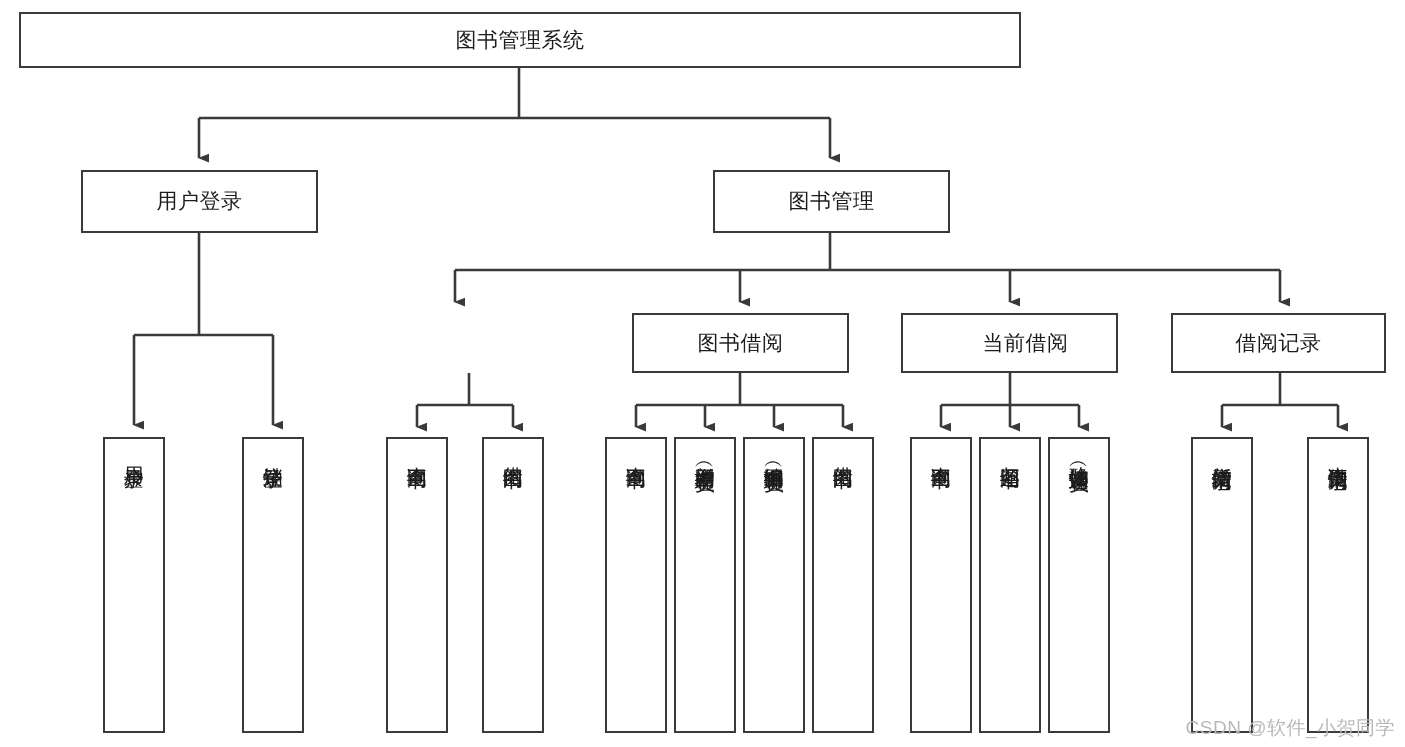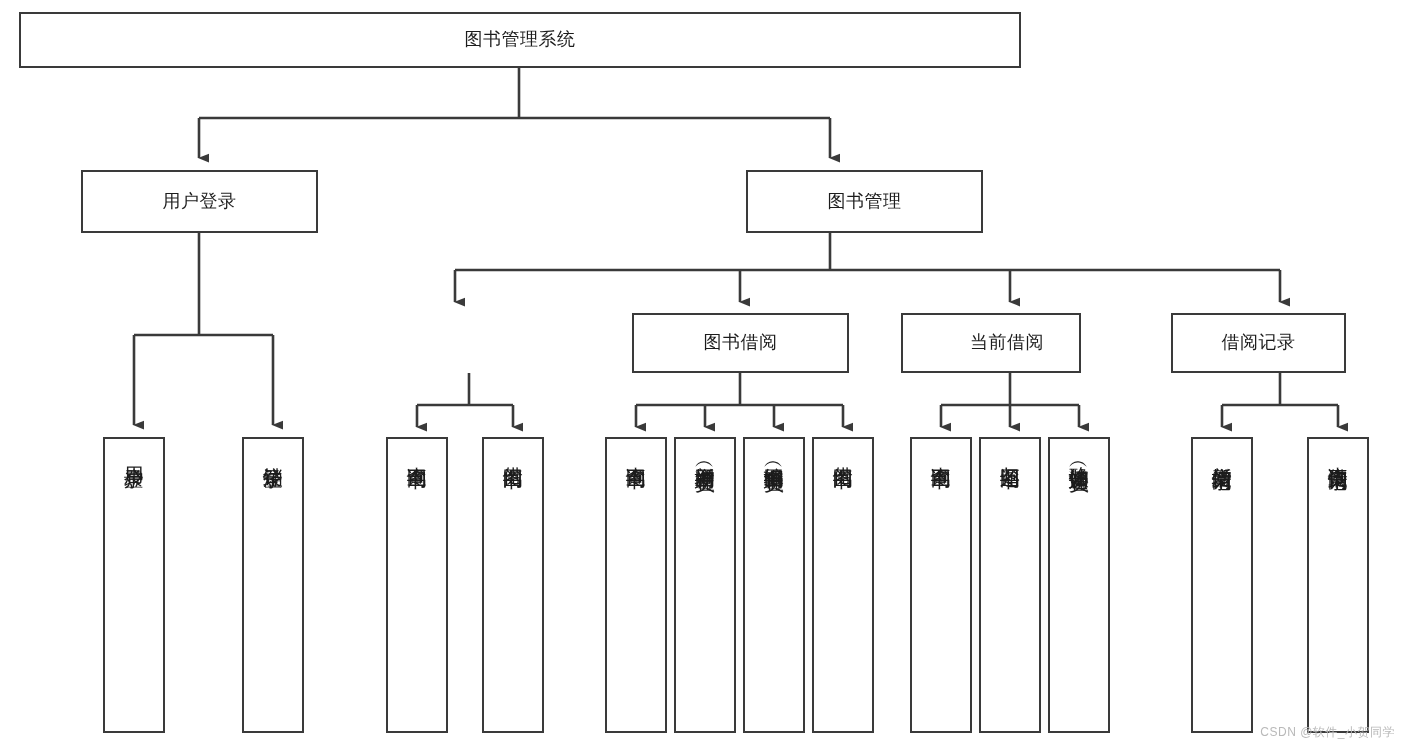--- a/index.html
+++ b/index.html
@@ -30,21 +30,21 @@
     position: absolute;
     box-sizing: border-box;
     background: #ffffff;
     border: 2px solid #3a3a3a;
     display: flex;
     align-items: center;
     justify-content: center;
     z-index: 2;
   }
   .node-label {
-    font-size: 18px;
+    font-size: 21px;
     line-height: 1.18;
     color: #1c1c1c;
     letter-spacing: 0.5px;
     white-space: nowrap;
   }
   .node.vertical {
     align-items: flex-start;
     justify-content: center;
     padding-top: 12px;
   }
@@ -53,21 +53,21 @@
     text-orientation: upright;
     font-size: 20px;
     line-height: 1.22;
     letter-spacing: 1px;
     white-space: nowrap;
   }
   .watermark {
     position: absolute;
     right: 10px;
     bottom: 6px;
-    font-size: 12px;
+    font-size: 19px;
     color: #b9b9b9;
     letter-spacing: 0.5px;
     z-index: 3;
     white-space: nowrap;
   }
 </style>
 </head>
 <body>
 
 <div id="canvas">
@@ -122,31 +122,31 @@
     </g>
   </svg>
 
   <div class="node" style="left:19px; top:12px; width:1002px; height:56px;">
     <span class="node-label">图书管理系统</span>
   </div>
 
   <div class="node" style="left:81px; top:170px; width:237px; height:63px;">
     <span class="node-label">用户登录</span>
   </div>
-  <div class="node" style="left:746px; top:170px; width:237px; height:63px;">
+  <div class="node" style="left:713px; top:170px; width:237px; height:63px;">
     <span class="node-label">图书管理</span>
   </div>
 
   <div class="node" style="left:632px; top:313px; width:217px; height:60px;align-items:center;">
     <span class="node-label">图书借阅</span>
   </div>
-  <div class="node" style="left:901px; top:313px; width:180px; height:60px;padding-left:32px;">
+  <div class="node" style="left:901px; top:313px; width:217px; height:60px;padding-left:32px;">
     <span class="node-label">当前借阅</span>
   </div>
-  <div class="node" style="left:1171px; top:313px; width:175px; height:60px;">
+  <div class="node" style="left:1171px; top:313px; width:215px; height:60px;">
     <span class="node-label">借阅记录</span>
   </div>
 
   <div class="node vertical" style="left:103px; top:437px; width:62px; height:296px;">
     <span class="node-label">用户登录</span>
   </div>
   <div class="node vertical" style="left:242px; top:437px; width:62px; height:296px;">
     <span class="node-label">注销登录</span>
   </div>
 

